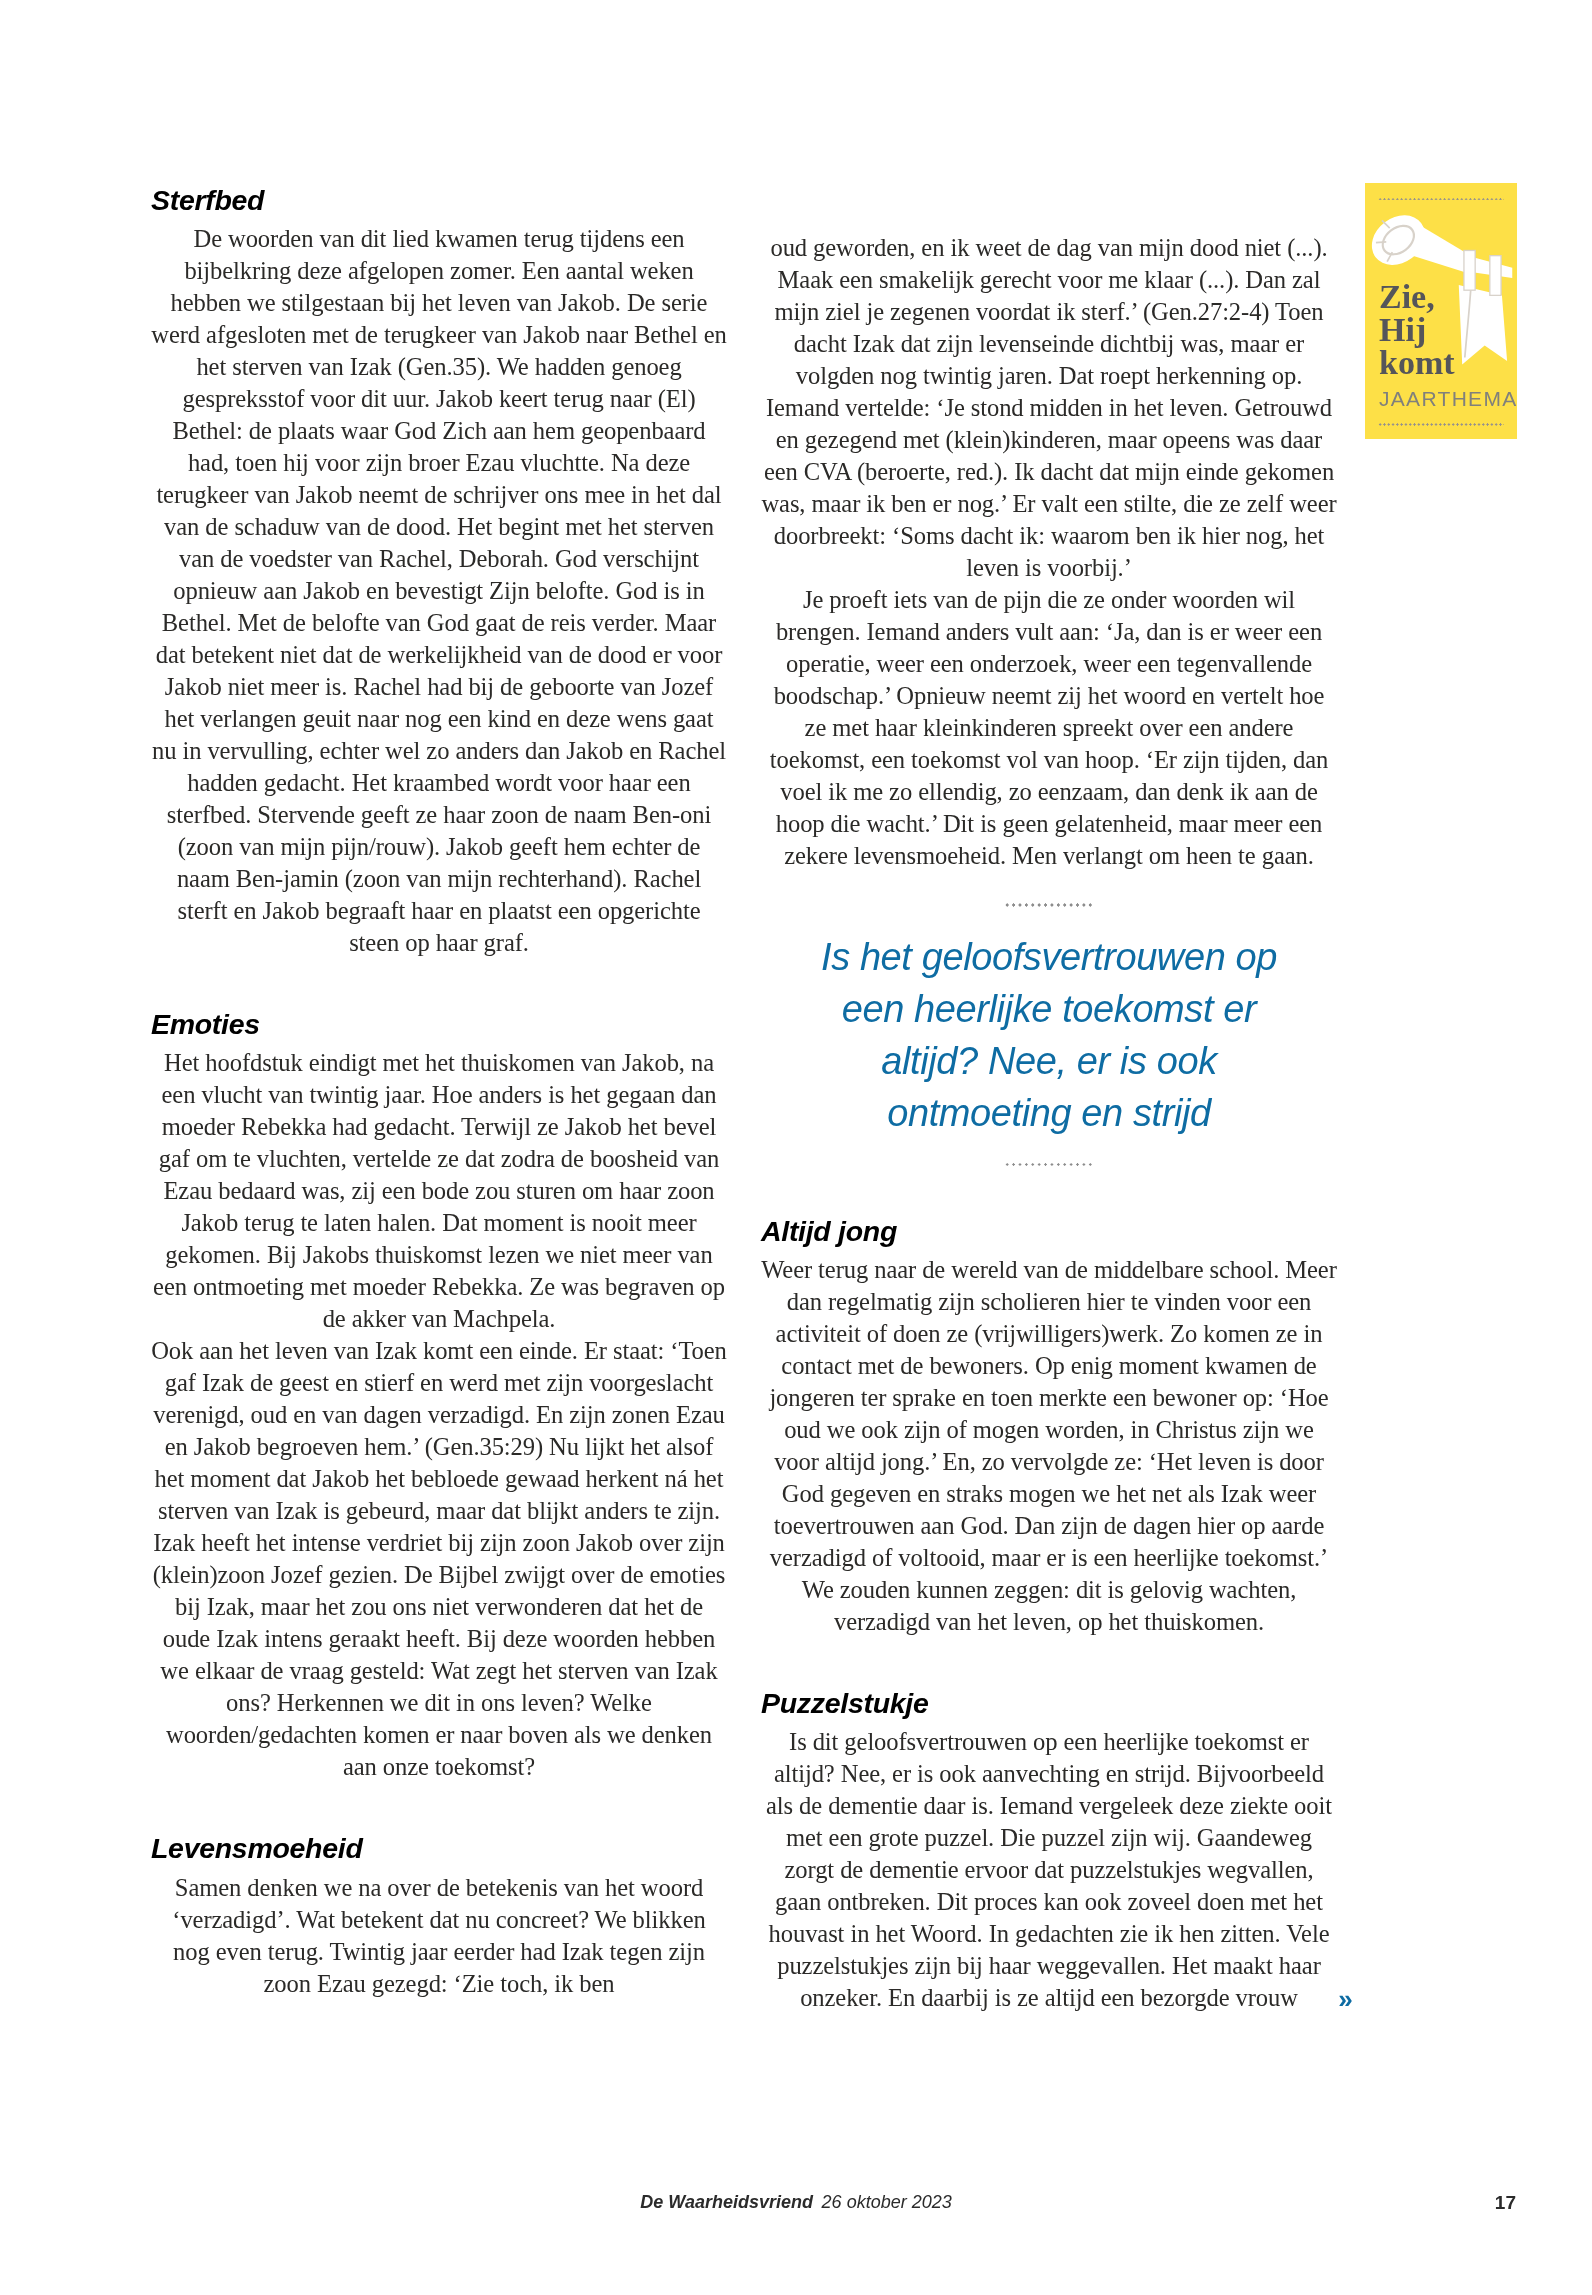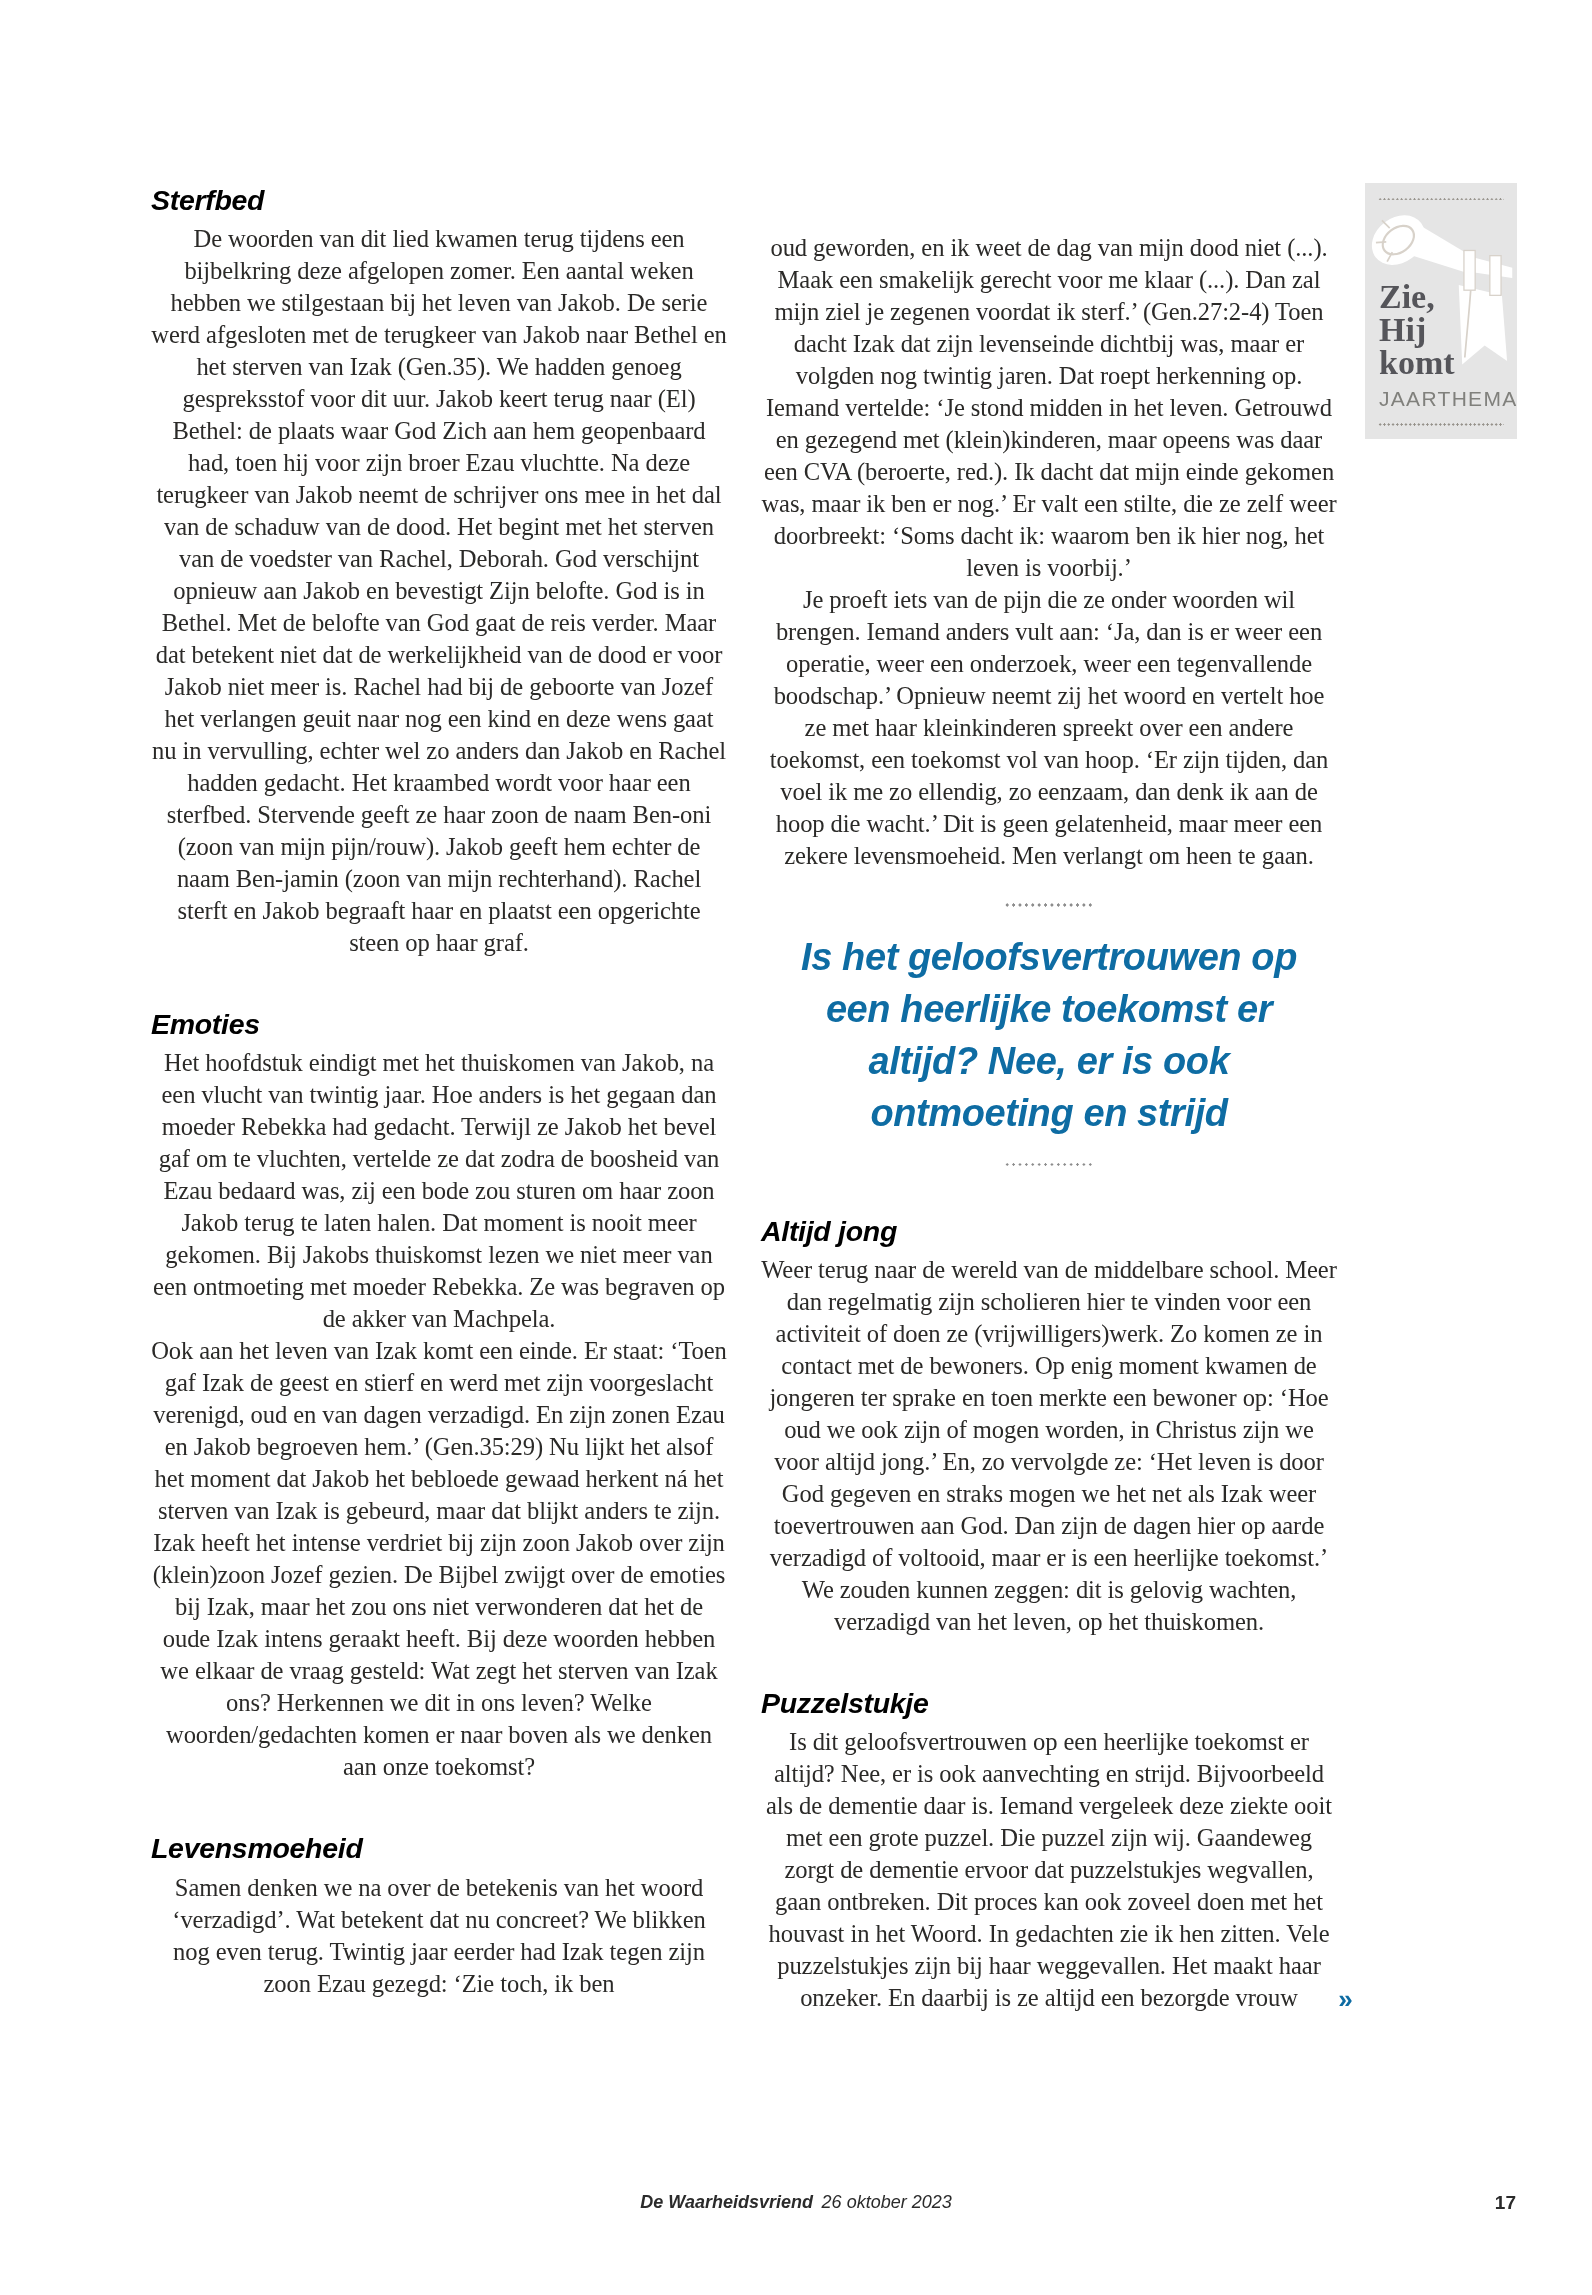--- a/index.html
+++ b/index.html
@@ -23,32 +23,32 @@
   }
   h3.sec.first{margin-top:0;}
   .dotline{
     height:3.5px;width:90px;margin:31px auto 0 auto;
     background-image:radial-gradient(circle,#8d8d8d 1.3px,rgba(0,0,0,0) 1.5px);
     background-size:6.4px 3.5px;background-repeat:repeat-x;background-position:left center;
   }
   .dotline.below{margin:0 auto;}
   .pullquote{
     margin:24px 0 24px 0;font-family:"Liberation Sans",sans-serif;font-style:italic;
-    color:#0e6ca3;font-size:38px;line-height:52px;text-align:center;font-weight:700;
+    color:#0e6ca3;font-size:38px;line-height:52px;text-align:center;font-weight:400;
     letter-spacing:-0.4px;
   }
   .mt48{margin-top:41px;}
   .lastp{position:relative;}
   .cont-mark{
     position:absolute;right:-15.5px;bottom:2.6px;color:#0e6ca3;
     font-family:"Liberation Sans",sans-serif;font-weight:700;font-size:26px;line-height:26px;
   }
   
   .badge{
-    position:absolute;left:1365px;top:183px;width:152px;height:256px;background:#e5e5e5;
+    position:absolute;left:1365px;top:183px;width:152px;height:256px;background:#fde047;
   }
   .badge-dots{
     position:absolute;left:13px;right:13px;height:2.6px;
     background-image:radial-gradient(circle,#96928b 0.9px,rgba(0,0,0,0) 1.1px);
     background-size:4.3px 2.6px;background-repeat:repeat-x;background-position:left center;
   }
   .badge-dots.top{top:14.7px;}
   .badge-dots.bottom{bottom:13px;}
   .badge svg{position:absolute;left:3.5px;top:19px;}
   .badge-text{position:absolute;left:14px;top:97px;}

